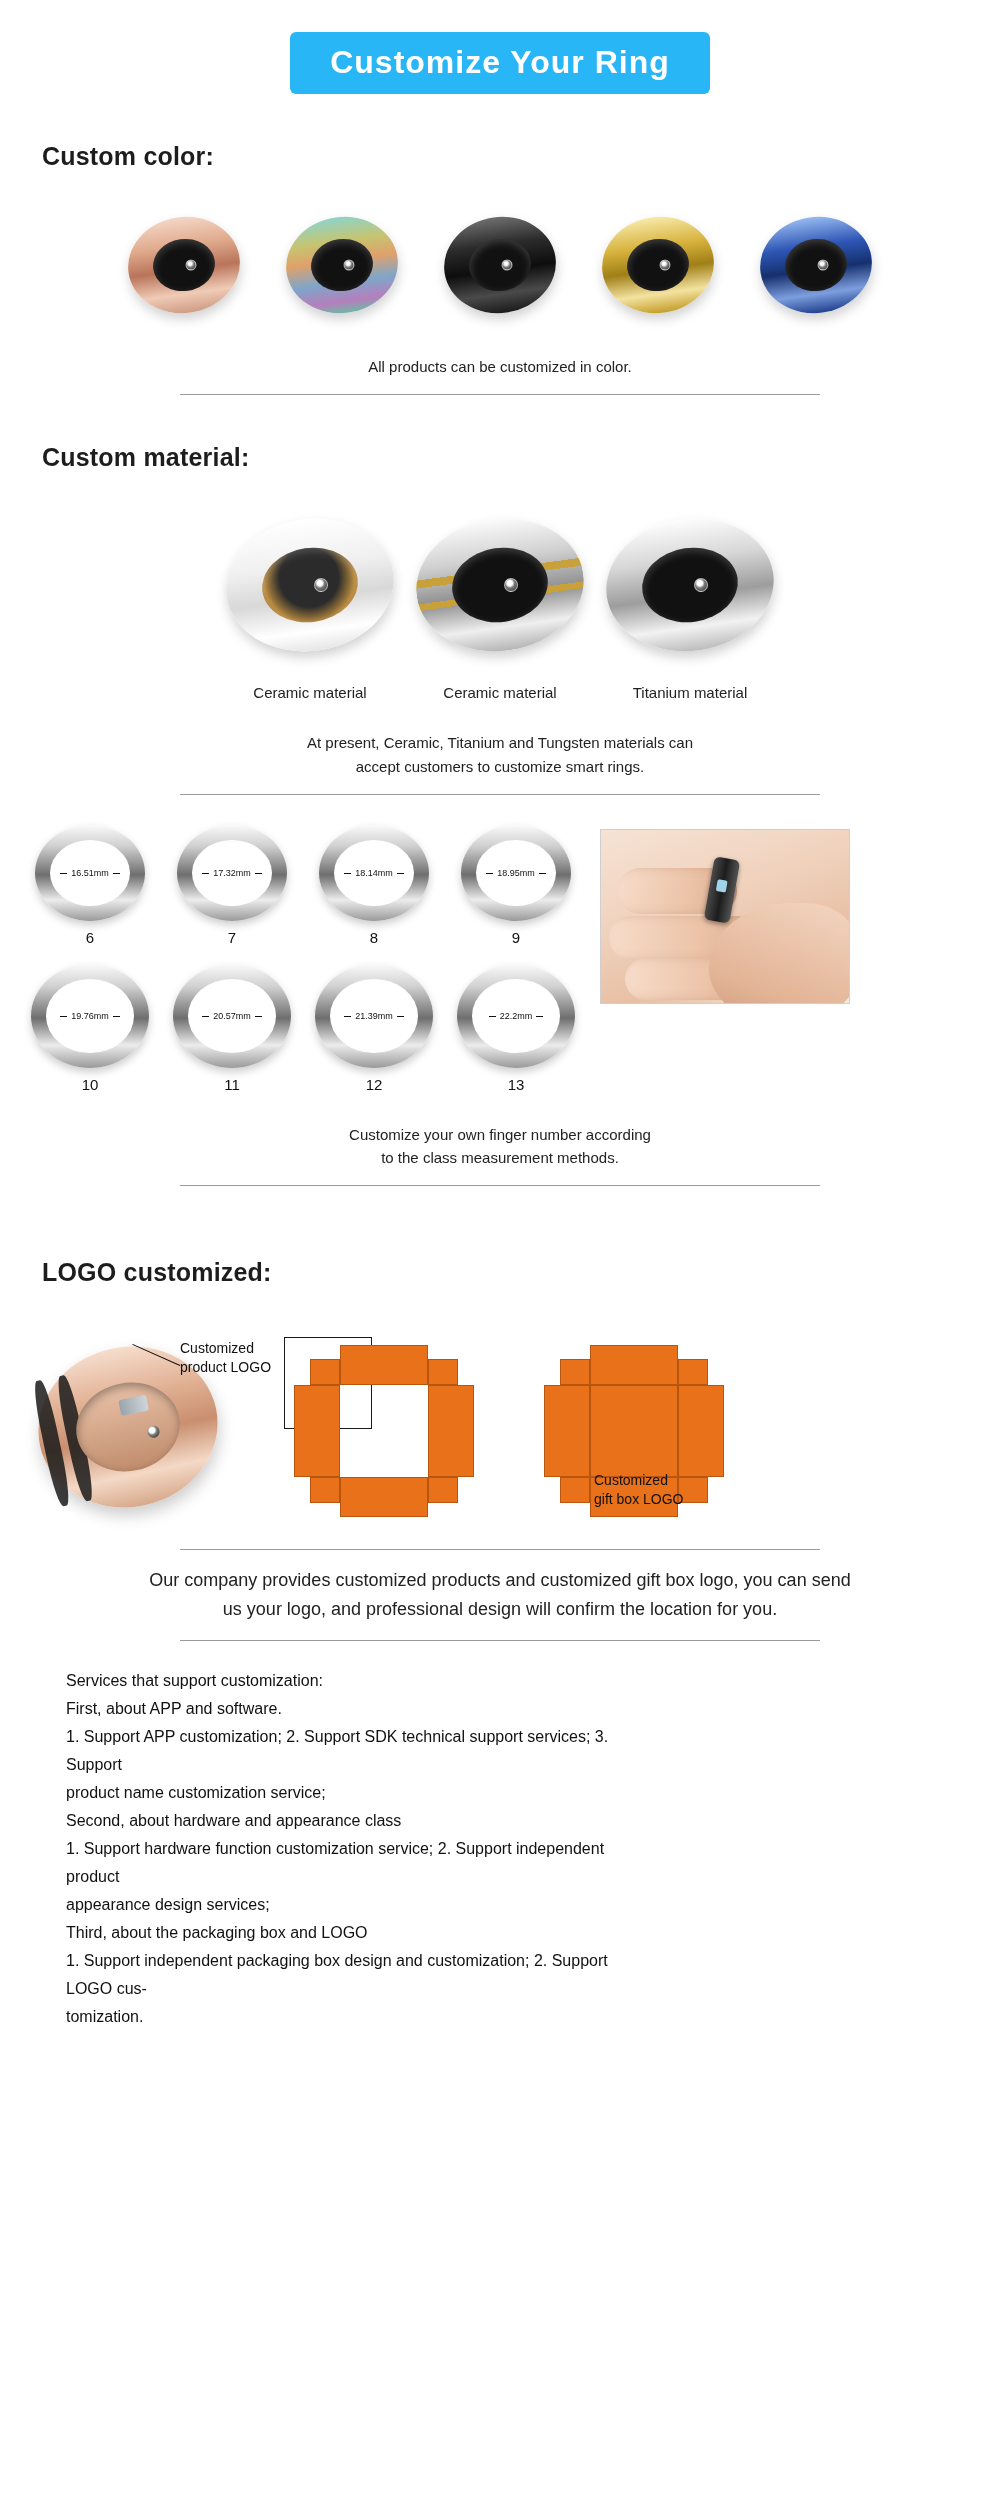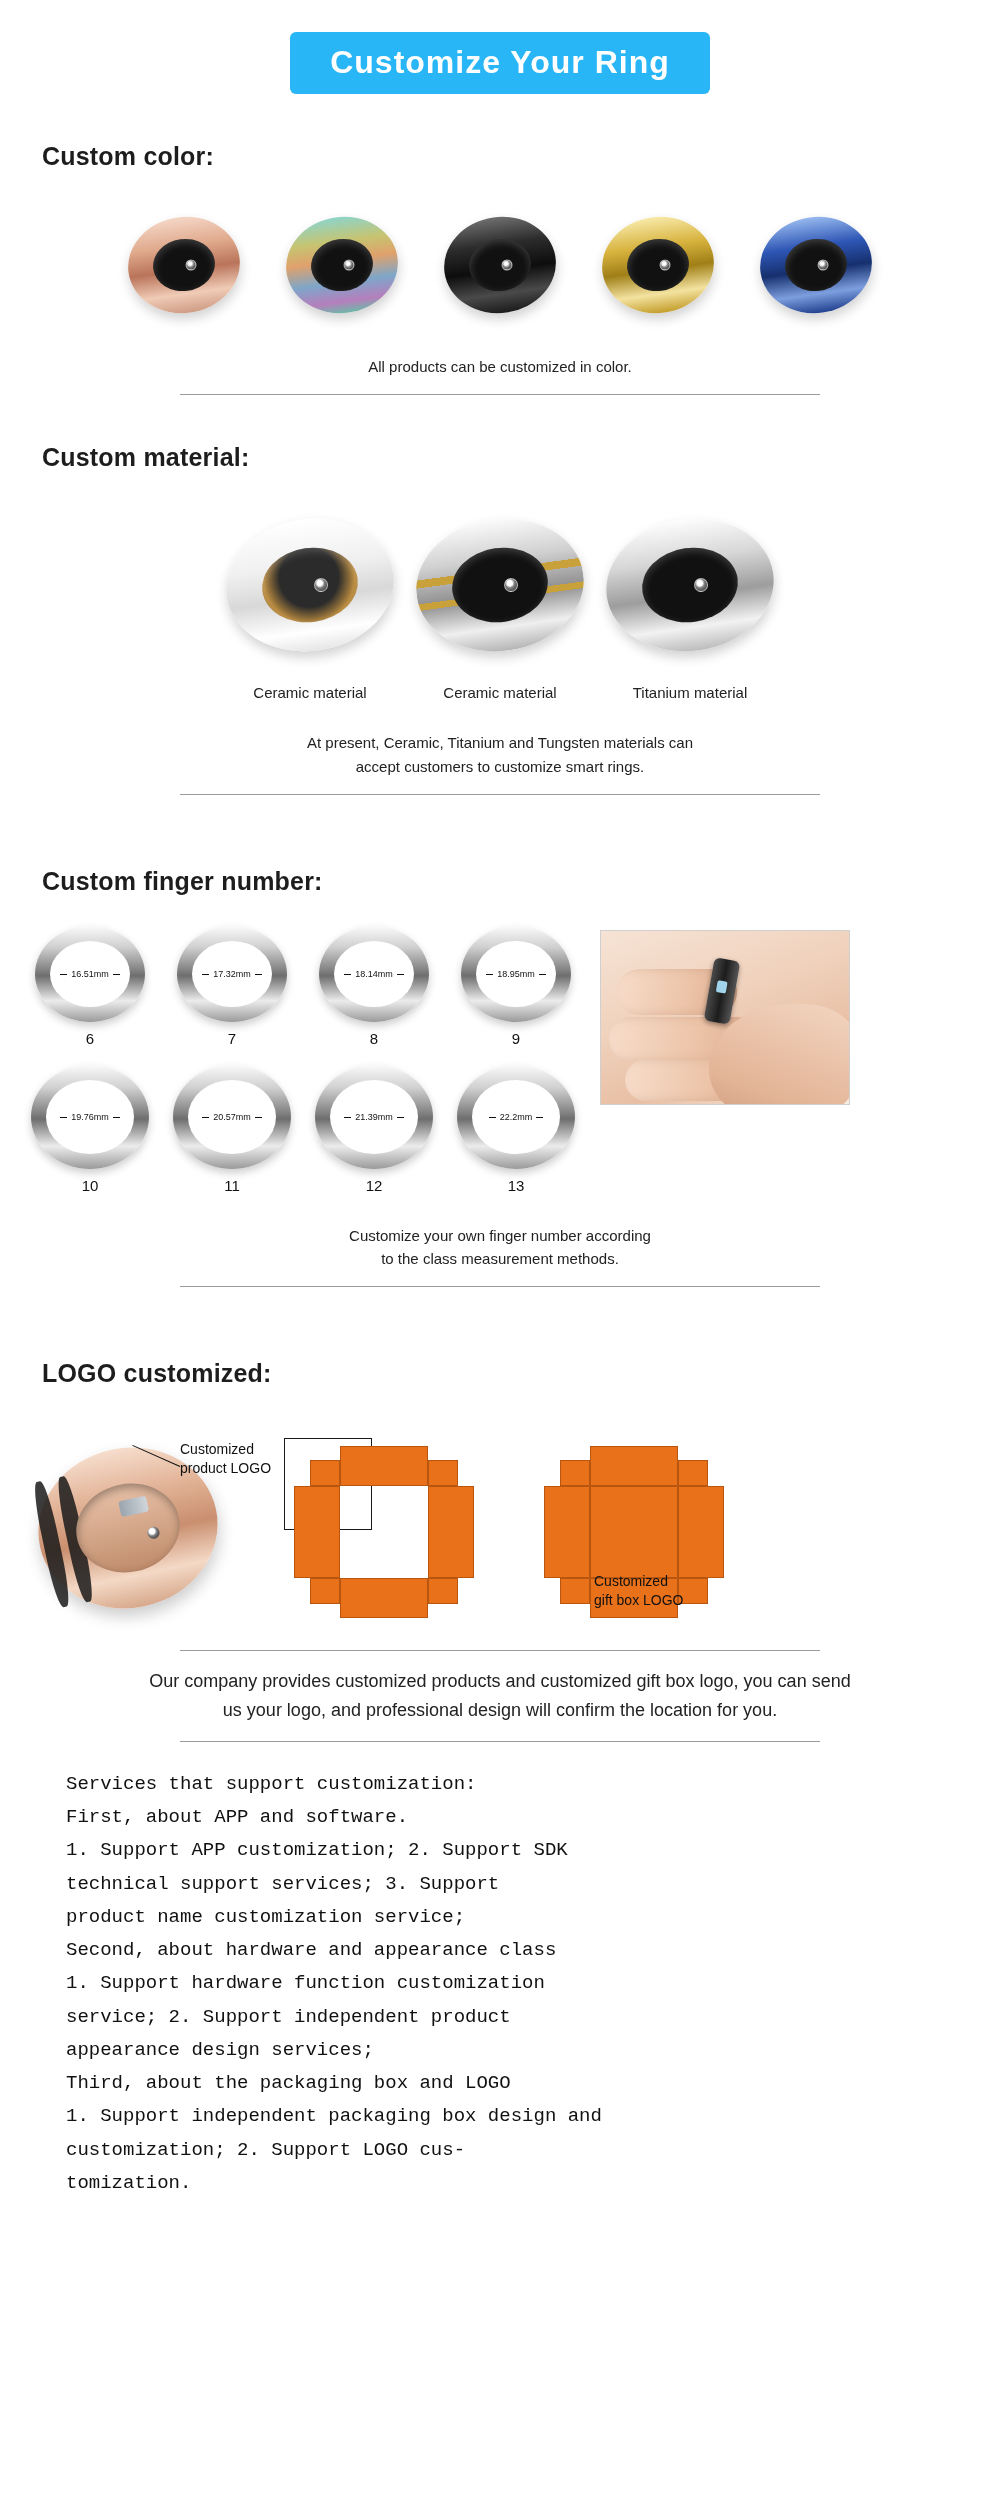--- a/index.html
+++ b/index.html
@@ -324,24 +324,23 @@
     font-size: 18px;
     color: #222;
     line-height: 1.6;
     padding: 0 60px;
   }
 
   
   .services {
     margin: 26px 0 0 66px;
     width: 560px;
-    font-size: 19px;
+    font-size: 16px;
     color: #111;
     line-height: 1.75;
-    font-family: Liberation Mono, monospace;
   }
   .services p { margin: 0; }
 </style>
 </head>
 <body>
 
 <div class="page">
 
   <div class="title-wrap">
     <div class="title-banner">Customize Your Ring</div>
@@ -400,21 +399,20 @@
       <div class="mat-label">Titanium material</div>
     </div>
   </div>
 
   <div class="caption">
     <div>At present, Ceramic, Titanium and Tungsten materials can</div>
     <div>accept customers to customize smart rings.</div>
   </div>
   <div class="rule"></div>
 
-  <div class="section-head spaced">Custom finger number:</div>
 
   <div class="size-area">
     <div class="size-grid">
 
       <div class="size-cell">
         <div class="size-ring">
           <div class="hole">
             <span class="size-mm">16.51mm</span>
           </div>
         </div>

